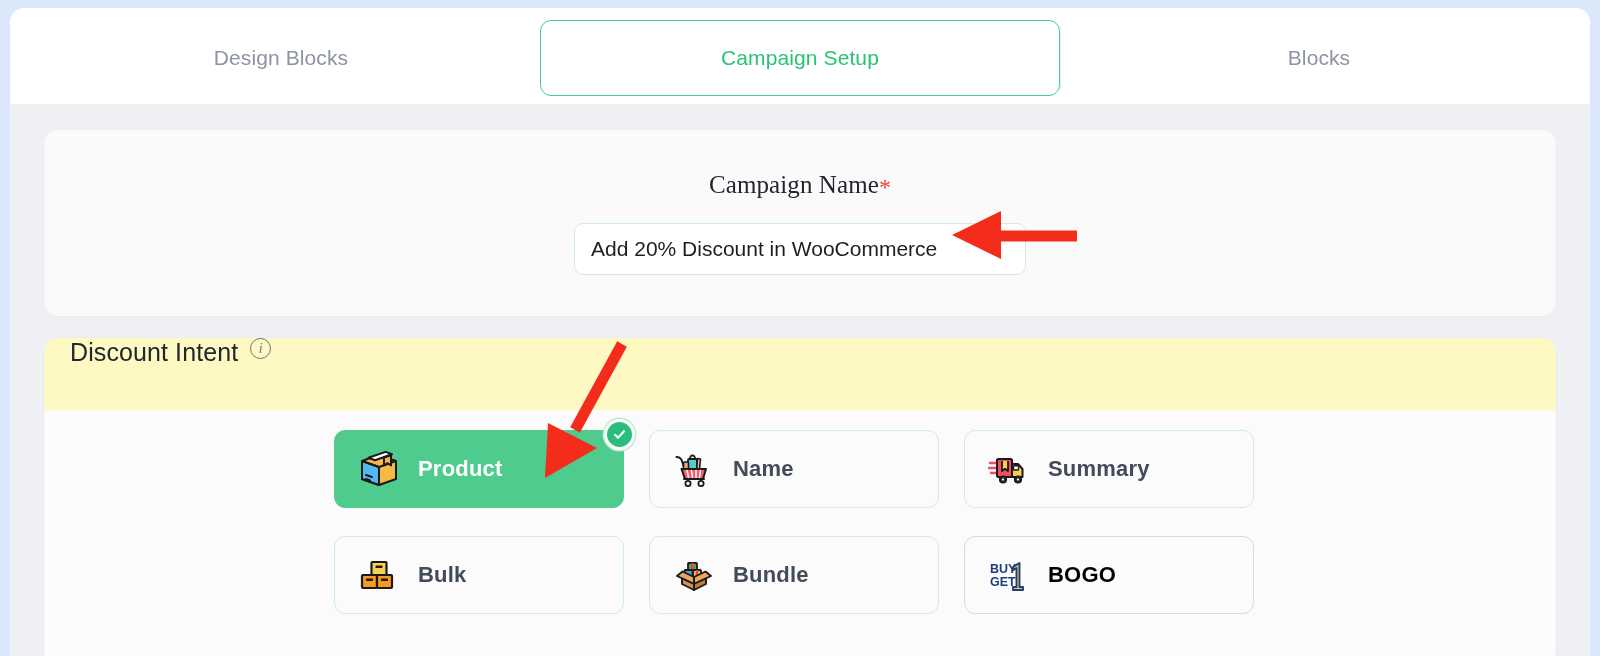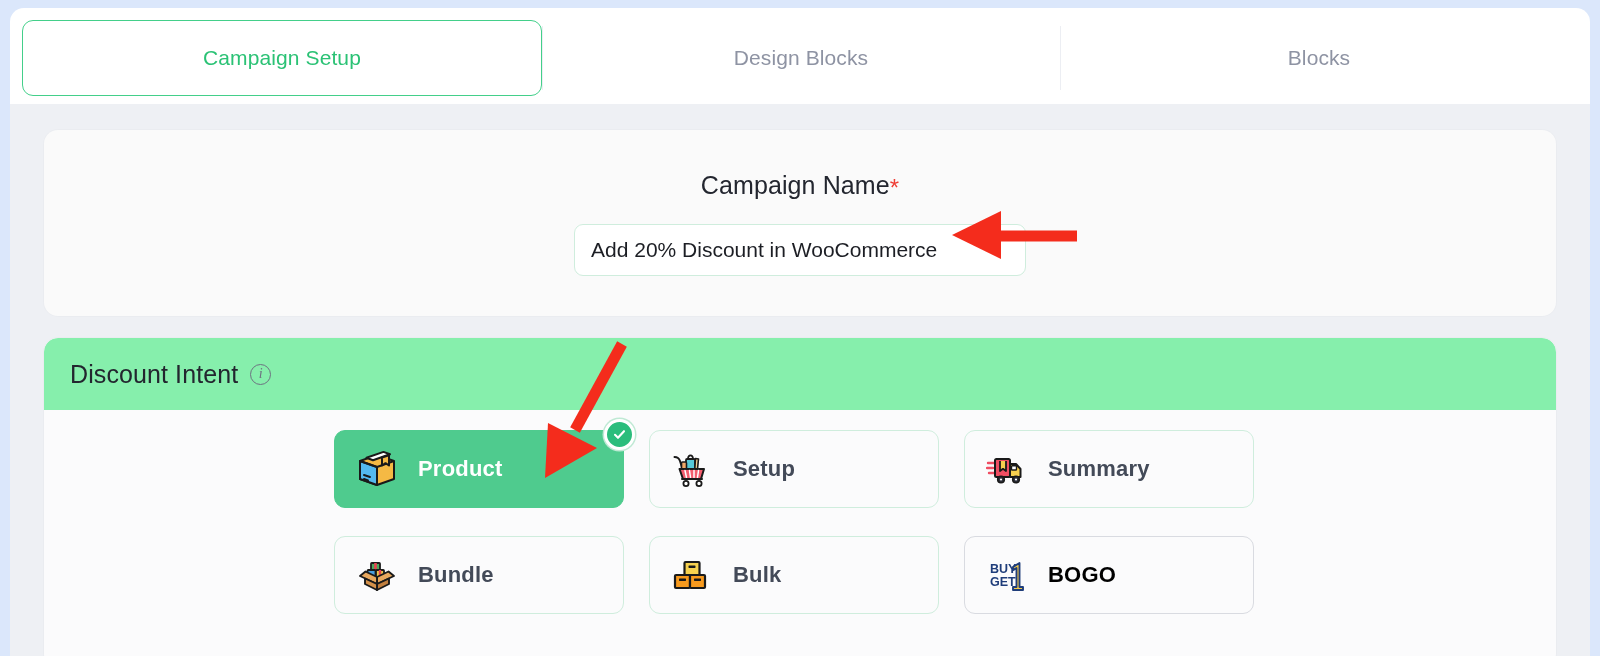--- a/index.html
+++ b/index.html
@@ -89,20 +89,21 @@
     display: flex;
     flex-direction: column;
     align-items: center;
     justify-content: center;
   }
   .field-label {
     font-size: 25px;
     color: #23262f;
     margin-bottom: 22px;
     letter-spacing: .1px;
+    font-family: Liberation Serif, serif;
   }
   .req-star {
     color: #ef3e36;
     font-size: 24px;
     vertical-align: -2px;
   }
   .name-input {
     width: 452px;
     height: 52px;
     border: 1.4px solid #cfeddd;
@@ -119,23 +120,23 @@
   .panel-intent {
     left: 34px;
     top: 234px;
     width: 1512px;
     height: 330px;
     background: #fbfbfc;
     overflow: hidden;
   }
   .panel-head {
     height: 72px;
-    background: #86efac;
-    display: flex;
-    align-items: center;
+    background: #fef9c3;
+    display: flex;
+    align-items: flex-start;
     padding-left: 26px;
     border-radius: 14px 14px 0 0;
   }
   .panel-head-title {
     font-size: 25px;
     color: #23262f;
     letter-spacing: .1px;
   }
   .info-icon {
     display: inline-flex;
@@ -206,46 +207,46 @@
     align-items: center;
     justify-content: center;
   }
   .check-badge svg { display: block; }
 
   .icon-wrap {
     width: 44px;
     height: 44px;
     display: flex;
     align-items: center;
-    justify-content: flex-start;
+    justify-content: flex-end;
     flex: 0 0 44px;
   }
   .icon-wrap svg { display: block; }
 
   
   .annot {
     position: absolute;
     left: 0; top: 0;
     width: 1600px;
     height: 656px;
     pointer-events: none;
     z-index: 60;
   }
 </style>
 </head>
 <body>
 
 <div class="page-frame">
 
   <div class="tabbar">
+    <div class="tab">
+      <span>Design Blocks</span>
+    </div>
     <div class="tab active">
       <span>Campaign Setup</span>
-    </div>
-    <div class="tab">
-      <span>Design Blocks</span>
     </div>
     <div class="tab">
       <span>Blocks</span>
     </div>
   </div>
 
   <div class="canvas">
 
     <div class="panel panel-campaign">
       <div class="field-label">
@@ -291,21 +292,21 @@
               <path d="M17 11 C17 8.5 18.3 7.3 19.5 7.3 C20.7 7.3 22 8.5 22 11" fill="none" stroke="#1a1a1a" stroke-width="1.7"></path>
               <rect x="10.5" y="14" width="5" height="7" rx="1" fill="#f0a868" stroke="#1a1a1a" stroke-width="1.6"></rect>
               <path d="M24.5 10.5 L27.5 11 L26.5 21 L23.8 21 Z" fill="#eccb8e" stroke="#1a1a1a" stroke-width="1.6" stroke-linejoin="round"></path>
               <path d="M8.5 21 L33 21 L30 31 L12 31 Z" fill="#f45d6e" stroke="#1a1a1a" stroke-width="2" stroke-linejoin="round"></path>
               <path d="M14 22.5 L15.5 29.5 M18.5 22.5 L19.5 29.5 M23 22.5 L23 29.5 M27.5 22.5 L26.5 29.5" stroke="#ffffff" stroke-width="1.5" stroke-linecap="round"></path>
               <path d="M11 31 L31 31" stroke="#1a1a1a" stroke-width="2" stroke-linecap="round"></path>
               <circle cx="15" cy="35.5" r="2.6" fill="#ffffff" stroke="#1a1a1a" stroke-width="1.8"></circle>
               <circle cx="28" cy="35.5" r="2.6" fill="#ffffff" stroke="#1a1a1a" stroke-width="1.8"></circle>
             </svg>
           </span>
-          <span class="label">Setup</span>
+          <span class="label">Name</span>
         </div>
 
         <div class="intent-card">
           <span class="icon-wrap">
             <svg width="42" height="42" viewBox="0 0 42 42">
               <path d="M2 15 L9 15 M1 20 L7 20 M3 25 L9 25" stroke="#f04e63" stroke-width="2.4" stroke-linecap="round"></path>
               <rect x="9" y="11" width="15" height="18" rx="1.5" fill="#f04e63" stroke="#1a1a1a" stroke-width="2"></rect>
               <path d="M24 16 L30 16 L34.5 21 L34.5 29 L24 29 Z" fill="#f7cf4f" stroke="#1a1a1a" stroke-width="2" stroke-linejoin="round"></path>
               <rect x="25.5" y="17.8" width="5" height="4.2" rx="0.8" fill="#ffffff" stroke="#1a1a1a" stroke-width="1.4"></rect>
               <path d="M14 13 L14 23 L17 20.8 L20 23 L20 13" fill="#f7cf4f" stroke="#1a1a1a" stroke-width="1.8" stroke-linejoin="round"></path>
@@ -314,48 +315,48 @@
               <circle cx="30" cy="31.5" r="3.3" fill="#2d2f3a" stroke="#1a1a1a" stroke-width="1.6"></circle>
               <circle cx="30" cy="31.5" r="1.1" fill="#ffffff"></circle>
             </svg>
           </span>
           <span class="label">Summary</span>
         </div>
 
         <div class="intent-card">
           <span class="icon-wrap">
             <svg width="42" height="42" viewBox="0 0 42 42">
+              <rect x="13.5" y="8" width="15" height="13" rx="1" fill="#f7d24f" stroke="#1a1a1a" stroke-width="2.2"></rect>
+              <rect x="17.5" y="11.5" width="7" height="2.4" rx="0.6" fill="#1a1a1a"></rect>
+              <rect x="4" y="21" width="15" height="13" rx="1" fill="#f79a1e" stroke="#1a1a1a" stroke-width="2.2"></rect>
+              <rect x="8" y="24.5" width="7" height="2.4" rx="0.6" fill="#1a1a1a"></rect>
+              <rect x="19" y="21" width="15" height="13" rx="1" fill="#f79a1e" stroke="#1a1a1a" stroke-width="2.2"></rect>
+              <rect x="23" y="24.5" width="7" height="2.4" rx="0.6" fill="#1a1a1a"></rect>
+            </svg>
+          </span>
+          <span class="label">Bulk</span>
+        </div>
+
+        <div class="intent-card">
+          <span class="icon-wrap">
+            <svg width="42" height="42" viewBox="0 0 42 42">
               <rect x="15" y="9" width="9" height="8" rx="0.8" fill="#4aa85e" stroke="#1a1a1a" stroke-width="1.8"></rect>
               <rect x="18.2" y="9" width="2.6" height="8" fill="#e8424f"></rect>
               <rect x="11.5" y="16" width="8" height="7" rx="0.8" fill="#4a9fe0" stroke="#1a1a1a" stroke-width="1.8"></rect>
               <rect x="20" y="16" width="8" height="7" rx="0.8" fill="#e8c44a" stroke="#1a1a1a" stroke-width="1.8"></rect>
               <rect x="22.8" y="16" width="2.4" height="7" fill="#e8424f"></rect>
               <path d="M21 23 L32.5 17.5 L38 22 L21 30 Z" fill="#e8a85e" stroke="#1a1a1a" stroke-width="1.9" stroke-linejoin="round"></path>
               <path d="M21 23 L9.5 17.5 L4 22 L21 30 Z" fill="#e8a85e" stroke="#1a1a1a" stroke-width="1.9" stroke-linejoin="round"></path>
               <path d="M21 30 L33 24.5 L33 30 L21 36 Z" fill="#c17f3e" stroke="#1a1a1a" stroke-width="1.9" stroke-linejoin="round"></path>
               <path d="M21 30 L9 24.5 L9 30 L21 36 Z" fill="#d4914a" stroke="#1a1a1a" stroke-width="1.9" stroke-linejoin="round"></path>
             </svg>
           </span>
           <span class="label">Bundle</span>
         </div>
 
-        <div class="intent-card">
-          <span class="icon-wrap">
-            <svg width="42" height="42" viewBox="0 0 42 42">
-              <rect x="13.5" y="8" width="15" height="13" rx="1" fill="#f7d24f" stroke="#1a1a1a" stroke-width="2.2"></rect>
-              <rect x="17.5" y="11.5" width="7" height="2.4" rx="0.6" fill="#1a1a1a"></rect>
-              <rect x="4" y="21" width="15" height="13" rx="1" fill="#f79a1e" stroke="#1a1a1a" stroke-width="2.2"></rect>
-              <rect x="8" y="24.5" width="7" height="2.4" rx="0.6" fill="#1a1a1a"></rect>
-              <rect x="19" y="21" width="15" height="13" rx="1" fill="#f79a1e" stroke="#1a1a1a" stroke-width="2.2"></rect>
-              <rect x="23" y="24.5" width="7" height="2.4" rx="0.6" fill="#1a1a1a"></rect>
-            </svg>
-          </span>
-          <span class="label">Bulk</span>
-        </div>
-
         <div class="intent-card disabled">
           <span class="icon-wrap">
             <svg width="44" height="42" viewBox="0 0 44 42">
               <text x="4" y="19" font-family="Liberation Sans, sans-serif" font-size="12.5" font-weight="bold" fill="#1f3d7a">BUY</text>
               <text x="4" y="32" font-family="Liberation Sans, sans-serif" font-size="12.5" font-weight="bold" fill="#1f3d7a">GET</text>
               <path d="M27 13 L33.5 9 L33.5 33 L37 33 L37 36 L27 36 L27 33 L30.5 33 L30.5 14 L27.5 16 Z" fill="#f2c94c" stroke="#1f3d7a" stroke-width="1.9" stroke-linejoin="round"></path>
             </svg>
           </span>
           <span class="label">BOGO</span>
         </div>

